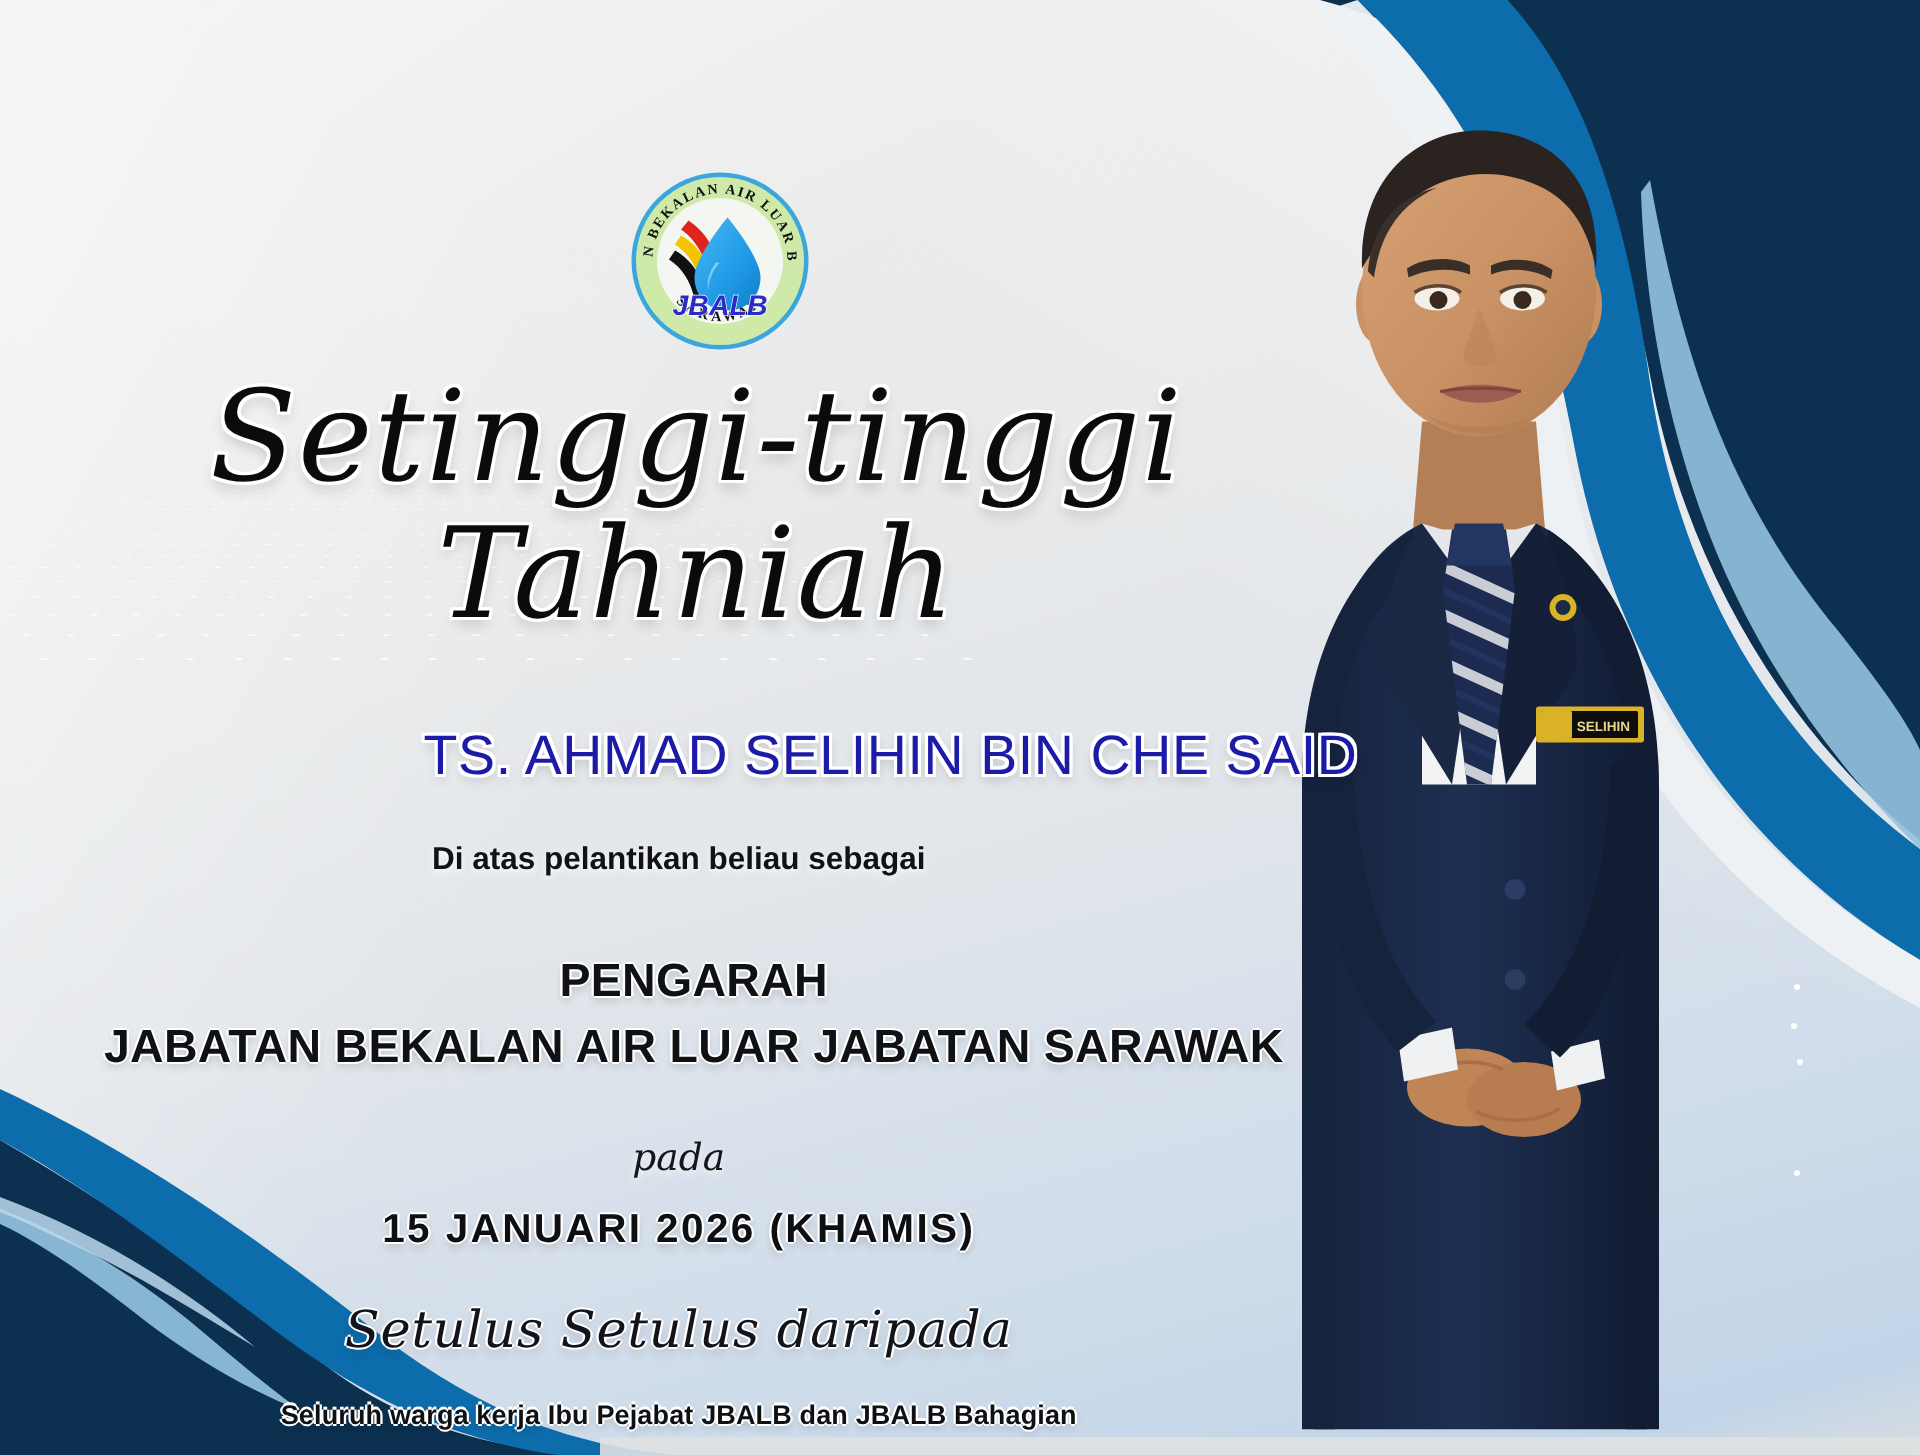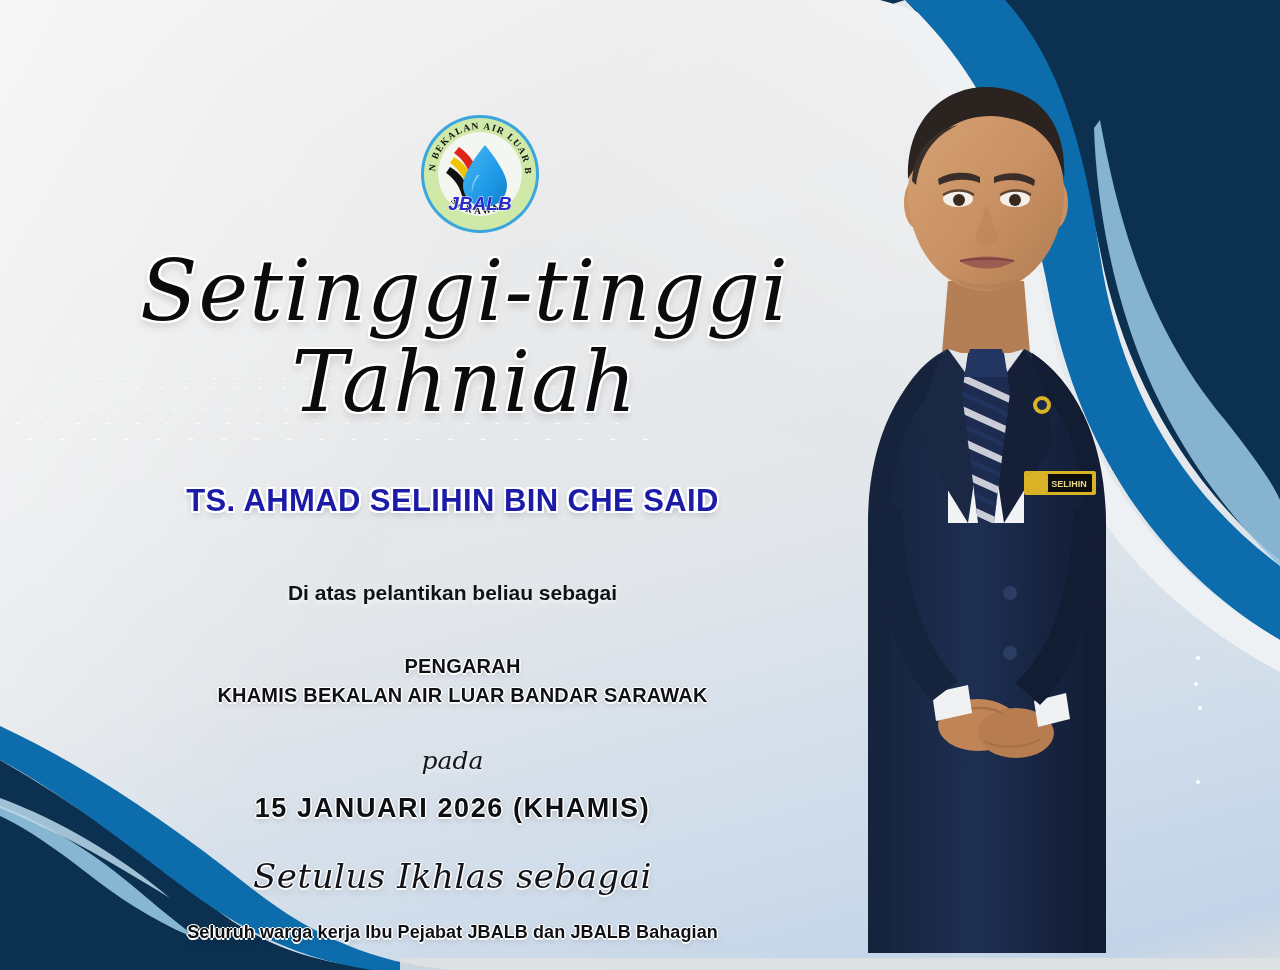--- a/index.html
+++ b/index.html
@@ -94,39 +94,40 @@
     line-height: 1.08;
     text-shadow:
        2px 0 0 #fff, -2px 0 0 #fff, 0 2px 0 #fff, 0 -2px 0 #fff,
        2px 2px 0 #fff, -2px 2px 0 #fff, 2px -2px 0 #fff, -2px -2px 0 #fff,
        0 5px 9px rgba(0,0,0,0.18);
     margin: 0;
     padding-left: 24px;
   }
   .honoree {
     margin: 56px 0 0 0;
-    font-size: 31px;
-    font-weight: 700;
+    font-size: 37px;
+    font-weight: 400;
     letter-spacing: 0.4px;
     color: #1b1ba8;
     text-shadow:
        2px 0 0 #fff, -2px 0 0 #fff, 0 2px 0 #fff, 0 -2px 0 #fff,
        2px 2px 0 #fff, -2px 2px 0 #fff, 2px -2px 0 #fff, -2px -2px 0 #fff,
        0 4px 7px rgba(0,0,0,0.22);
+    text-align: right;
   }
   .intro-line {
-    margin: 62px 0 0 0;
+    margin: 36px 0 0 0;
     font-size: 21px;
     font-weight: 700;
     color: #111215;
     text-shadow: 0 2px 4px rgba(255,255,255,0.85);
   }
   .position {
     margin: 47px 0 4px 0;
-    font-size: 20px;
+    font-size: 31px;
     font-weight: 700;
     color: #101114;
     line-height: 1.42;
     letter-spacing: 0.2px;
     text-shadow:
        1.5px 0 0 #fff, -1.5px 0 0 #fff, 0 1.5px 0 #fff, 0 -1.5px 0 #fff,
        0 3px 6px rgba(0,0,0,0.16);
     padding-left: 20px;
   }
   .position .line2 { display: block; }
@@ -355,25 +356,25 @@
   <div class="content">
 
     <h1 class="script-title">Setinggi-tinggi Tahniah</h1>
 
     <div class="honoree">TS. AHMAD SELIHIN BIN CHE SAID</div>
 
     <div class="intro-line">Di atas pelantikan beliau sebagai</div>
 
     <div class="position">
       <span>PENGARAH</span>
-      <span class="line2">KHAMIS BEKALAN AIR LUAR BANDAR SARAWAK</span>
+      <span class="line2">JABATAN BEKALAN AIR LUAR JABATAN SARAWAK</span>
     </div>
 
     <div class="pada">pada</div>
 
     <div class="date">15 JANUARI 2026 (KHAMIS)</div>
 
-    <div class="closing-script">Setulus Ikhlas sebagai</div>
+    <div class="closing-script">Setulus Setulus daripada</div>
 
     <div class="sender">Seluruh warga kerja Ibu Pejabat JBALB dan JBALB Bahagian</div>
   </div>
 
 </div>
 
 </body></html>

